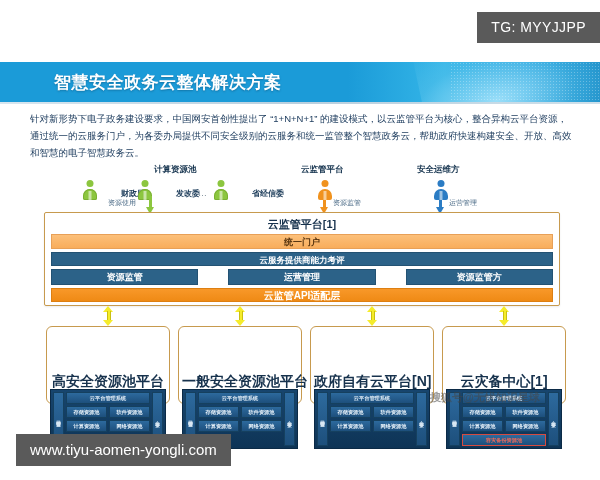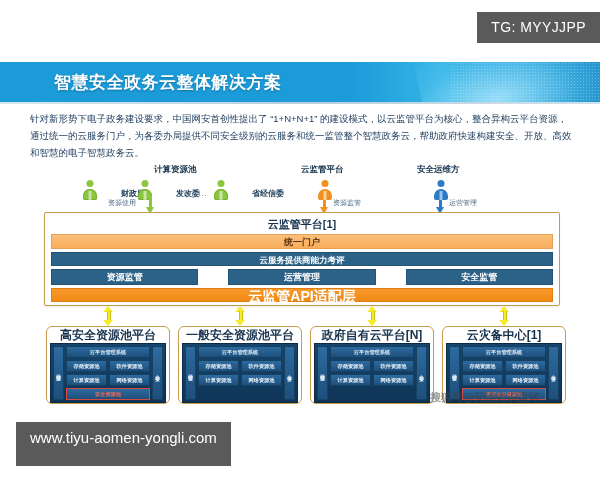--- a/index.html
+++ b/index.html
@@ -138,21 +138,21 @@
   .cell-blue {
     flex: 1; background: #2c6288; border: 1px solid #235273;
     color: #fff; font-size: 9px; font-weight: bold;
     display: flex; align-items: center; justify-content: center;
   }
   .cell-gap { width: 22px; background: #ffffff; }
   .bar-api {
     margin-top: 3px; height: 14px; line-height: 14px; text-align: center;
     background: linear-gradient(180deg,#f89829 0%, #ef8a15 100%);
     border: 1px solid #dd7f12;
-    color: #ffffff; font-size: 14px; font-weight: bold;
+    color: #ffffff; font-size: 10px; font-weight: bold;
   }
 
   
   .darrow { position: absolute; width: 11px; height: 20px; }
   .darrow .s { position: absolute; left: 3.5px; top: 5px; width: 4px; height: 10px; background: #f5ec2a; border-left:1px solid #c9bf12; border-right:1px solid #c9bf12;}
   .darrow .up {
     position: absolute; left: 0; top: 0; width: 0; height: 0;
     border-left: 5.5px solid transparent; border-right: 5.5px solid transparent;
     border-bottom: 6px solid #f5ec2a;
   }
@@ -162,22 +162,22 @@
     border-top: 6px solid #f5ec2a;
   }
 
   
   .card {
     position: absolute; top: 166px; width: 124px; height: 78px;
     background: #ffffff; border: 1.5px solid #c79a4e; border-radius: 6px;
     padding: 2px 3px 3px 3px;
   }
   .card-title {
-    text-align: center; font-size: 12px; font-weight: bold; color: #17324d;
-    line-height: 13px; white-space: nowrap;
+    text-align: center; font-size: 14px; font-weight: bold; color: #17324d;
+    line-height: 13px; white-space: nowrap; margin-top: 46px;
   }
   .card-body {
     position: relative; height: 60px; margin-top: 1px;
     background: linear-gradient(180deg,#17456e 0%, #0e3456 100%);
     border: 1px solid #0b2a46;
     display: flex; gap: 2px; padding: 2px;
   }
   .vstrip {
     width: 11px; flex: 0 0 11px;
     background: linear-gradient(180deg,#2d6a9e 0%, #1d4f7c 100%);
@@ -211,21 +211,21 @@
   .watermark {
     position: absolute; left: 430px; top: 390px;
     font-size: 11px; color: rgba(70,70,70,.55); font-weight: bold;
     white-space: nowrap;
   }
 
   
   .url-bar {
     position: absolute; left: 16px; bottom: 14px;
     background: #5a5a5a; color: #ffffff;
-    font-size: 15px; padding: 7px 14px 20px 14px; white-space: nowrap; text-align: center;
+    font-size: 15px; padding: 7px 14px 8px 14px; white-space: nowrap; text-align: center;
   }
 </style>
 </head>
 <body>
 
 <div id="page">
 
   <div class="tg-badge">TG: MYYJJPP</div>
 
   <div class="banner">
@@ -306,21 +306,21 @@
 
     <div class="platform">
       <div class="platform-title">云监管平台[1]</div>
       <div class="bar-portal">统一门户</div>
       <div class="bar-eval">云服务提供商能力考评</div>
       <div class="row-three">
         <div class="cell-blue">资源监管</div>
         <div class="cell-gap"></div>
         <div class="cell-blue">运营管理</div>
         <div class="cell-gap"></div>
-        <div class="cell-blue">安全监管</div>
+        <div class="cell-blue">资源监管方</div>
       </div>
       <div class="bar-api">云监管API适配层</div>
     </div>
 
     <div class="darrow" style="left:103px; top:146px;">
       <div class="up"></div>
         <div class="s"></div>
         <div class="dn"></div>
     </div>
     <div class="darrow" style="left:235px; top:146px;">

